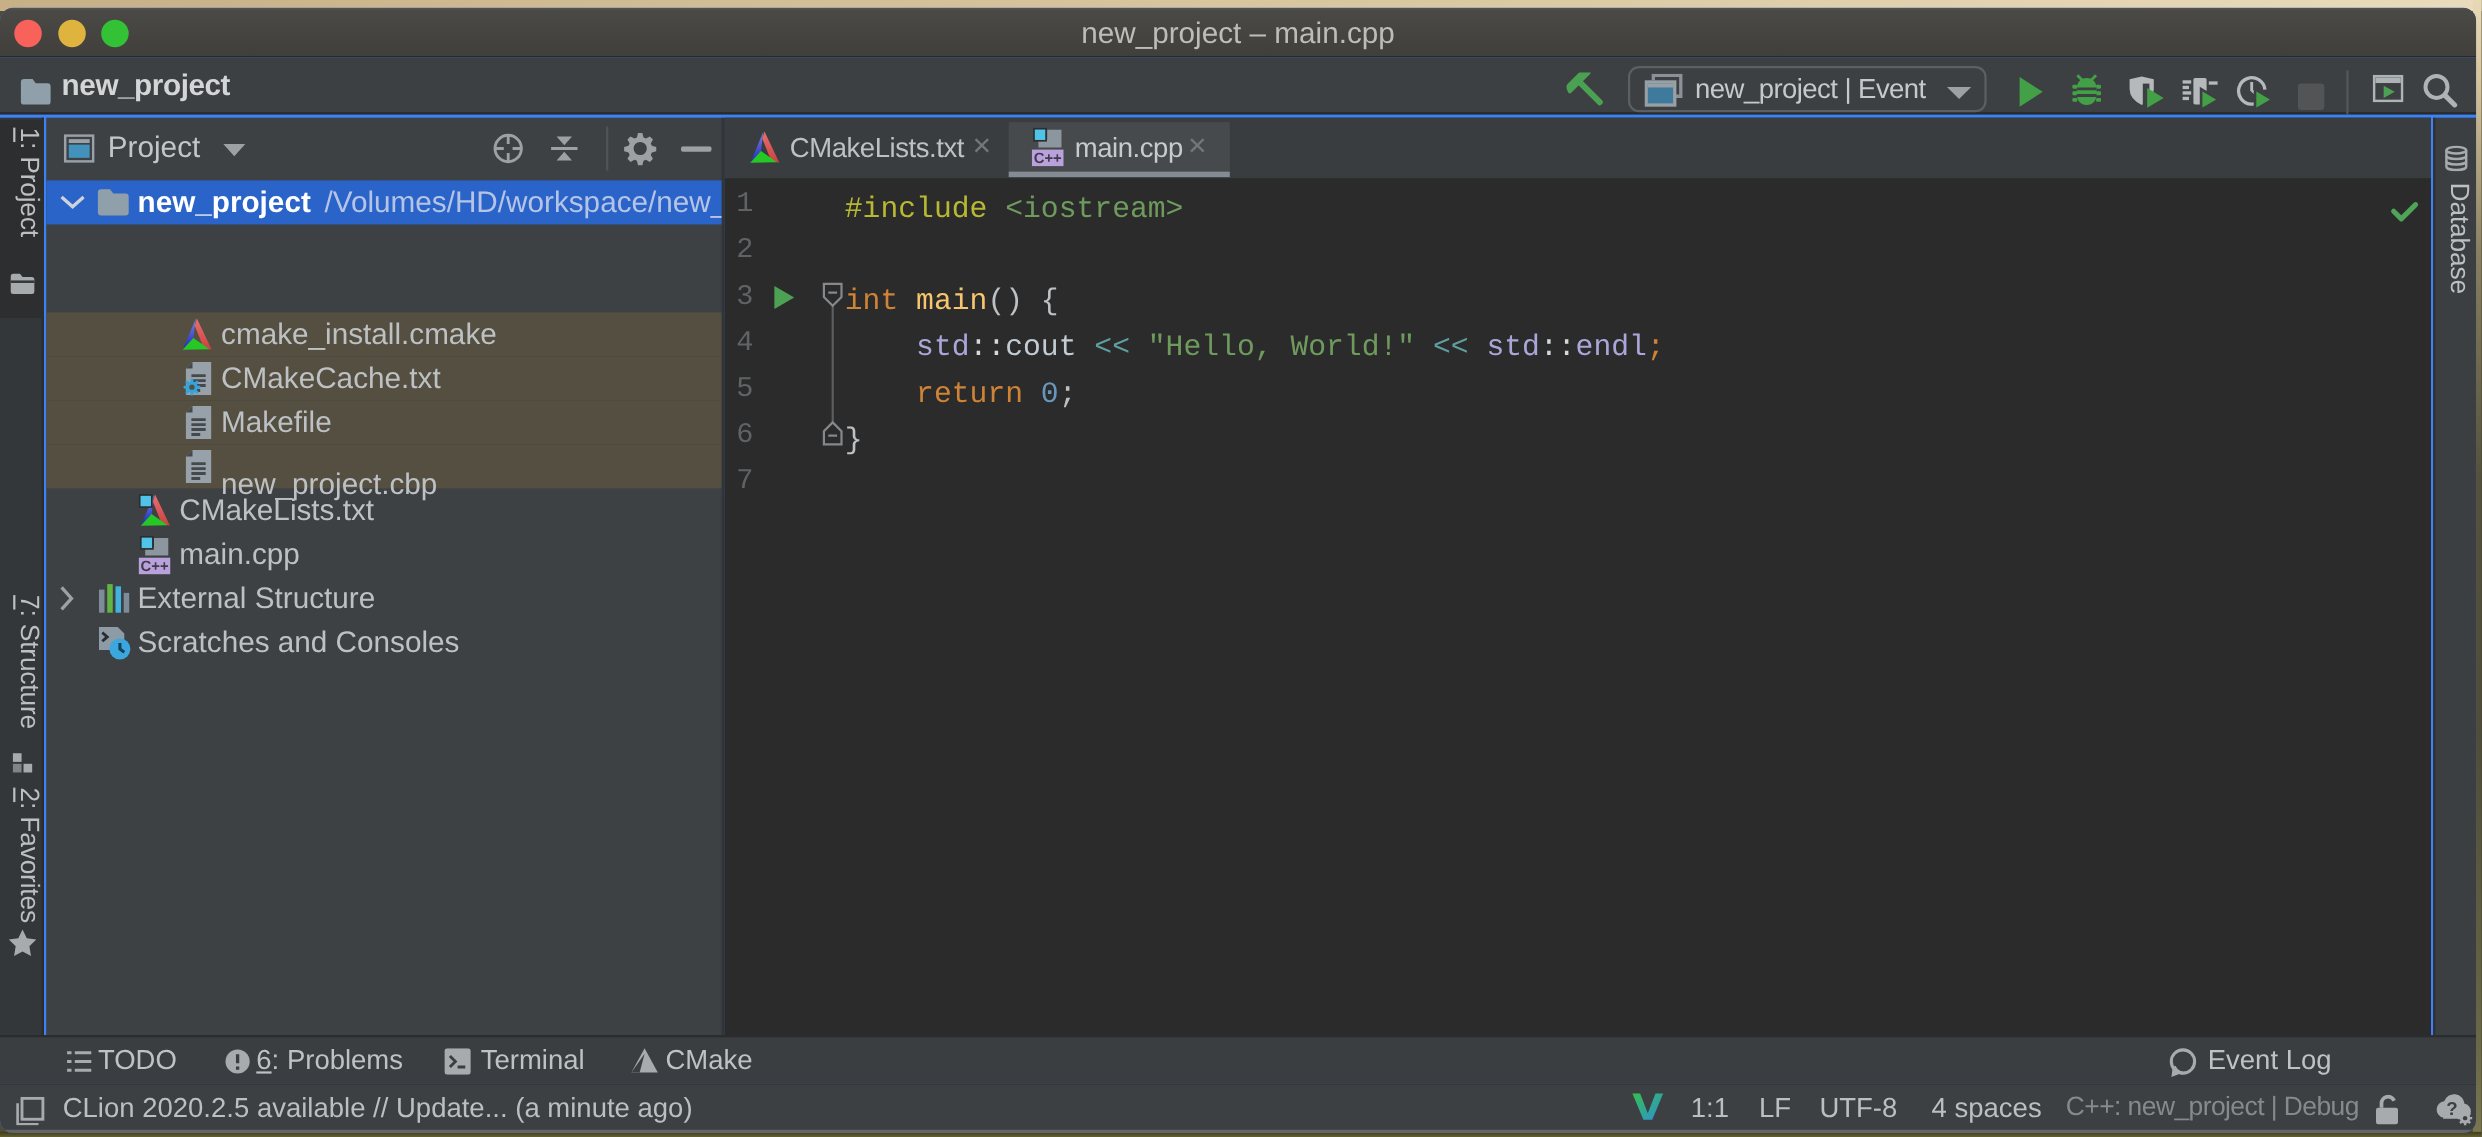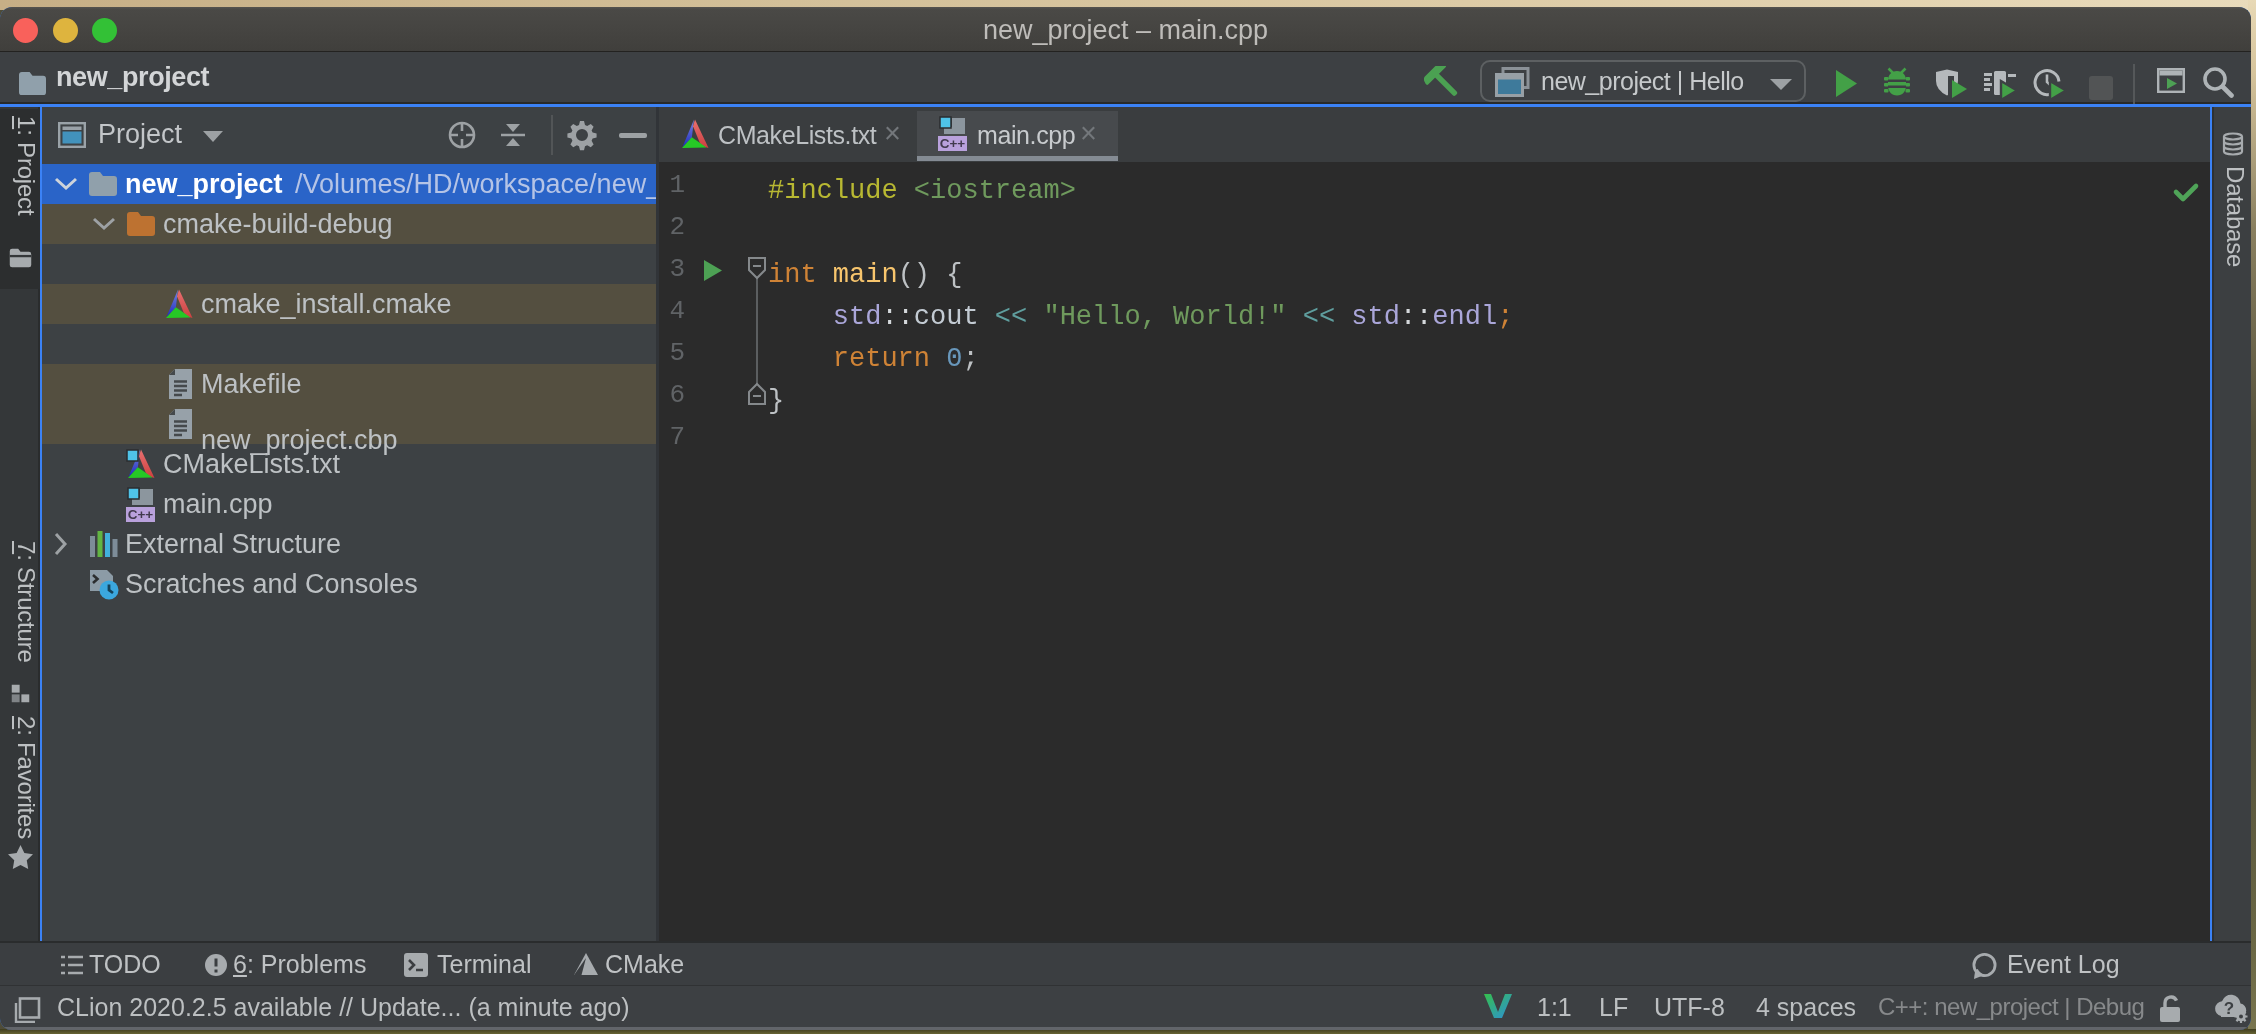--- a/index.html
+++ b/index.html
@@ -116,21 +116,21 @@
         <path d="M2 5 q-2 4 1 4 h24 a2 2 0 0 0 2-2 v-4 a2 2 0 0 0 -2-2 H6 q-3 0-4 4 z"></path>
         <rect x="12.5" y="3" width="5.5" height="33" rx="2"></rect>
       </g>
     </svg>
     <div id="runcombo">
       <svg class="abs" style="left:13px; top:5px;" width="35" height="31" viewBox="0 0 35 31">
         <path d="M8 6 V1.5 H33 v19 h-5" fill="none" stroke="#8b9197" stroke-width="3"></path>
         <rect x="1.5" y="7.5" width="26" height="21" fill="#3e7a9b" stroke="#98a0a6" stroke-width="3"></rect>
         <rect x="3" y="9" width="23" height="3.5" fill="#98a0a6"></rect>
       </svg>
-      <div class="txt">new_project | Hello</div>
+      <div class="txt">new_project | Event</div>
       <svg class="abs" style="left:286px; top:15px;" width="26" height="14" viewBox="0 0 26 14">
           <polygon points="2,2 24,2 13,13" fill="#9da1a4"></polygon>
         </svg>
     </div>
     <svg class="abs" style="left:1835px; top:17px;" width="23" height="29" viewBox="0 0 23 29">
         <polygon points="1,1 22,14.5 1,28" fill="#43a047"></polygon>
       </svg>
     <svg class="abs" style="left:1883px; top:15px;" width="28" height="31" viewBox="0 0 28 31">
       <g stroke="#43a047" stroke-width="2.6" fill="none">
         <path d="M10 6 L5.5 1.5 M18 6 l4.5-4.5"></path>
@@ -232,34 +232,36 @@
       <div class="trow sel" style="top:57px;">
         <svg class="abs" style="left:12px; top:13px;" width="24" height="14" viewBox="0 0 24 14">
             <path d="M2 2 l10 9 10-9" stroke="#cdd3da" stroke-width="3" fill="none"></path>
           </svg>
         <svg class="abs" style="left:46px; top:6px;" width="30" height="28" viewBox="0 0 30 28">
             <use href="#folder" fill="#90a0ab"></use>
           </svg>
         <span style="position:absolute; left:83px; font-weight:bold;">new_project</span>
         <span style="position:absolute; left:253px; color:#b5c4e6;">/Volumes/HD/workspace/new_proje</span>
       </div>
-      <div class="trow brown" style="top:97px;">
-        <svg class="abs" style="left:50px; top:13px;" width="24" height="14" viewBox="0 0 24 14">
-            <path d="M2 2 l10 9 10-9" stroke="#9da1a4" stroke-width="3" fill="none"></path>
-          </svg>
-        <svg class="abs" style="left:84px; top:6px;" width="30" height="28" viewBox="0 0 30 28">
-            <use href="#folder" fill="#bd7231"></use>
-          </svg>
-        <span style="position:absolute; left:121px;">cmake-build-debug</span>
-      </div>
       <div class="trow brown" style="top:177px;">
         <svg class="abs" style="left:122px; top:4px;" width="30" height="32" viewBox="0 0 30 32">
             <use href="#cmakelogo"></use>
           </svg>
         <span style="position:absolute; left:159px;">cmake_install.cmake</span>
+      </div>
+      <div class="trow brown" style="top:217px;">
+        <svg class="abs" style="left:124px; top:4px;" width="30" height="32" viewBox="0 0 30 32">
+            <use href="#pageicon"></use>
+          <g stroke="#35a3dc" stroke-width="2.6" stroke-linecap="round">
+              <path d="M8.5 17.5 v13 M2 24 h13 M3.9 19.4 l9.2 9.2 M13.1 19.4 L3.9 28.6"></path>
+            </g>
+          <circle cx="8.5" cy="24" r="5.2" fill="#35a3dc"></circle>
+            <circle cx="8.5" cy="24" r="2.4" fill="#544f40"></circle>
+        </svg>
+        <span style="position:absolute; left:159px;">CMakeCache.txt</span>
       </div>
       <div class="trow brown" style="top:257px;">
         <svg class="abs" style="left:124px; top:4px;" width="30" height="32" viewBox="0 0 30 32">
             <use href="#pageicon"></use>
           </svg>
         <span style="position:absolute; left:159px;">Makefile</span>
       </div>
       <div class="trow brown" style="top:297px;">
         <svg class="abs" style="left:124px; top:4px;" width="30" height="32" viewBox="0 0 30 32">
             <use href="#pageicon"></use>

